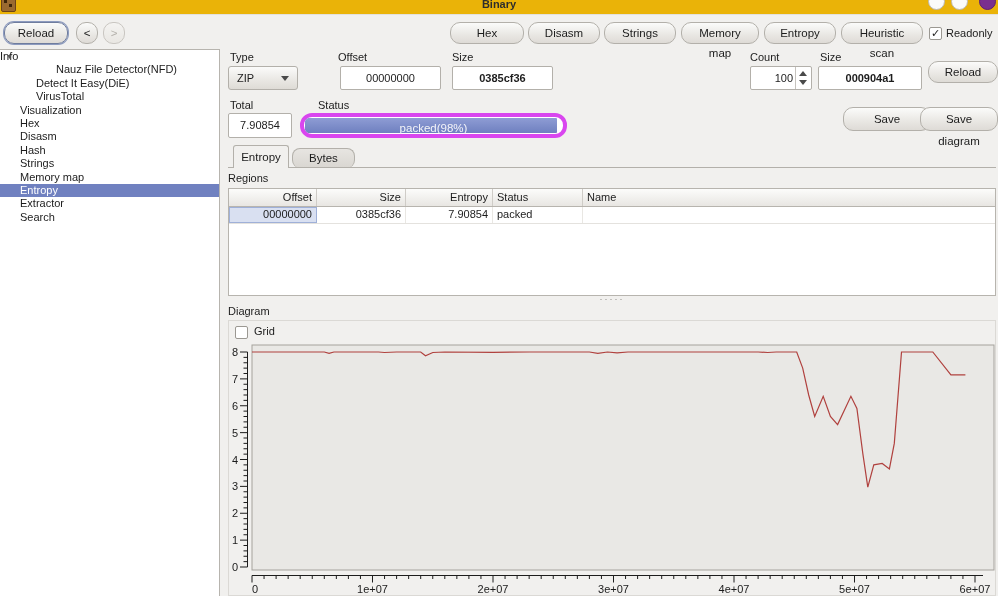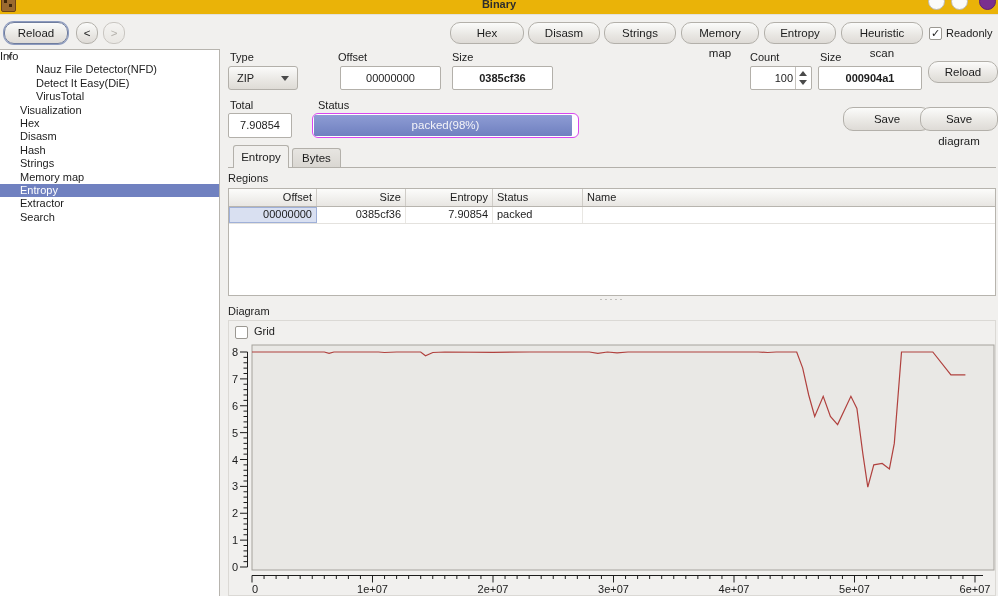--- a/index.html
+++ b/index.html
@@ -32,21 +32,21 @@
   .input{position:absolute;box-sizing:border-box;height:24px;background:#fff;border:1px solid #b3b0aa;border-radius:2px;font-size:11px;line-height:22px;text-align:center;}
   .input.bold{font-weight:bold;}
   .combo{position:absolute;box-sizing:border-box;height:24px;background:linear-gradient(#fbfbfa,#e9e7e3 60%,#dedbd6);border:1px solid #b3b0aa;border-radius:3px;font-size:11px;line-height:22px;padding-left:8px;}
   .combo .arr{position:absolute;right:8px;top:9px;width:0;height:0;border-left:4px solid transparent;border-right:4px solid transparent;border-top:5px solid #4a4a4a;}
   .spin{position:absolute;box-sizing:border-box;height:24px;background:#fff;border:1px solid #b3b0aa;border-radius:2px;font-size:11px;}
   .spin .val{position:absolute;right:18px;top:0;line-height:22px;}
   .spin .btns{position:absolute;right:0;top:0;width:15px;height:100%;border-left:1px solid #c6c3be;}
   .spin .up,.spin .dn{position:absolute;left:3px;width:0;height:0;border-left:4px solid transparent;border-right:4px solid transparent;}
   .spin .up{top:4px;border-bottom:5px solid #4a4a4a;}
   .spin .dn{bottom:4px;border-top:5px solid #4a4a4a;}
-  .progress{position:absolute;box-sizing:border-box;height:25px;background:#fff;border:1px solid #d946ef;border-radius:6px;overflow:hidden;margin-left:12px;}
+  .progress{position:absolute;box-sizing:border-box;height:25px;background:#fff;border:4px solid #d946ef;border-radius:12px;overflow:hidden;}
   .progress .fill{position:absolute;left:1px;top:1px;bottom:1px;background:linear-gradient(#8e9cd4,#7081c0 45%,#69579e0%,#6a7abc);background:linear-gradient(#8e9cd4,#6f80c0);border-radius:1px;}
   .progress .txt{position:absolute;left:0;right:0;top:0;line-height:23px;text-align:center;color:#f4f4f8;font-size:11.5px;}
 
   .checkbox{position:absolute;width:13px;height:13px;box-sizing:border-box;background:#fff;border:1px solid #9b9892;border-radius:2px;font-size:11px;line-height:11px;text-align:center;color:#222;}
 
   
   .tabline{position:absolute;left:228px;top:167px;width:768px;height:1px;background:#b3b0aa;}
   .tab{position:absolute;box-sizing:border-box;border:1px solid #b3b0aa;border-bottom:none;border-radius:3px 3px 0 0;font-size:11.5px;text-align:center;}
   .tab.active{background:#f1f0ee;height:23px;line-height:22px;z-index:2;}
   .tab.inactive{background:linear-gradient(#e7e5e1,#d9d6d1);height:20px;line-height:19px;}
@@ -95,21 +95,21 @@
   <div class="btn" style="left:528px;top:22px;width:72px;">Disasm</div>
   <div class="btn" style="left:604px;top:22px;width:72px;">Strings</div>
   <div class="btn" style="left:681px;top:22px;width:78px;">Memory map</div>
   <div class="btn" style="left:764px;top:22px;width:72px;">Entropy</div>
   <div class="btn" style="left:841px;top:22px;width:82px;">Heuristic scan</div>
   <div class="checkbox" style="left:929px;top:27px;" id="readonly-cb">✓</div>
   <div class="lbl" style="left:946px;top:27px;">Readonly</div>
 
   <div class="sidebar" id="sidebar-tree">
       <div class="tree-item" style=""><span class="tree-arrow">▼</span><span>Info</span></div>
-      <div class="tree-item" style="padding-left: 36px;"><span>Nauz File Detector(NFD)</span></div>
+      <div class="tree-item" style="padding-left: 56px;"><span>Nauz File Detector(NFD)</span></div>
       <div class="tree-item" style="padding-left: 36px;"><span>Detect It Easy(DiE)</span></div>
       <div class="tree-item" style="padding-left: 36px;"><span>VirusTotal</span></div>
       <div class="tree-item" style="padding-left: 20px;"><span>Visualization</span></div>
       <div class="tree-item" style="padding-left: 20px;"><span>Hex</span></div>
       <div class="tree-item" style="padding-left: 20px;"><span>Disasm</span></div>
       <div class="tree-item" style="padding-left: 20px;"><span>Hash</span></div>
       <div class="tree-item" style="padding-left: 20px;"><span>Strings</span></div>
       <div class="tree-item" style="padding-left: 20px;"><span>Memory map</span></div>
       <div class="tree-item selected" style="padding-left: 20px;"><span>Entropy</span></div>
       <div class="tree-item" style="padding-left: 20px;"><span>Extractor</span></div>
@@ -143,21 +143,21 @@
   <div class="lbl" style="left:318px;top:99px;">Status</div>
   <div class="input" style="left:228px;top:113px;width:64px;height:25px;line-height:23px;">7.90854</div>
   <div class="progress" style="left:300px;top:113px;width:267px;">
     <div class="fill" id="progress-fill" style="width: calc(98% - 2px);"></div>
     <div class="txt">packed(98%)</div>
   </div>
   <div class="btn" style="left:843px;top:107px;width:88px;height:24px;line-height:22px;">Save</div>
   <div class="btn" style="left:920px;top:107px;width:78px;height:24px;line-height:22px;">Save diagram</div>
 
   <div class="tab active" style="left:233px;top:145px;width:56px;">Entropy</div>
-  <div class="tab inactive" style="left:292px;top:148px;width:49px;">Bytes</div>
+  <div class="tab inactive" style="left:292px;top:148px;width:63px;border-radius:8px;">Bytes</div>
   <div class="tabline"></div>
 
   <div class="lbl" style="left:228px;top:172px;">Regions</div>
   <div class="rtable">
     <div class="rt-head" id="rt-head">
         <div class="cell c0">Offset</div>
         <div class="cell c1">Size</div>
         <div class="cell c2">Entropy</div>
         <div class="cell c3">Status</div>
         <div class="cell c4">Name</div>

